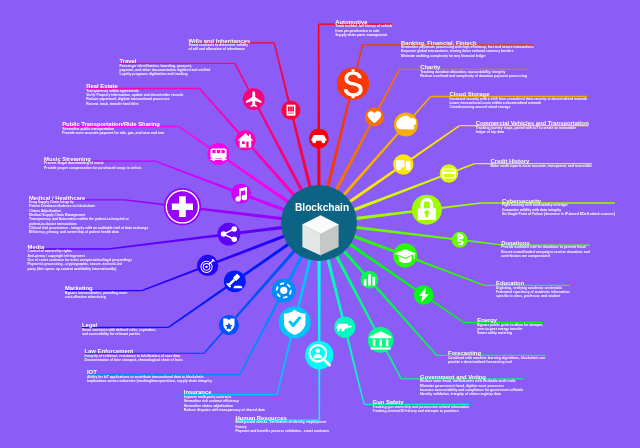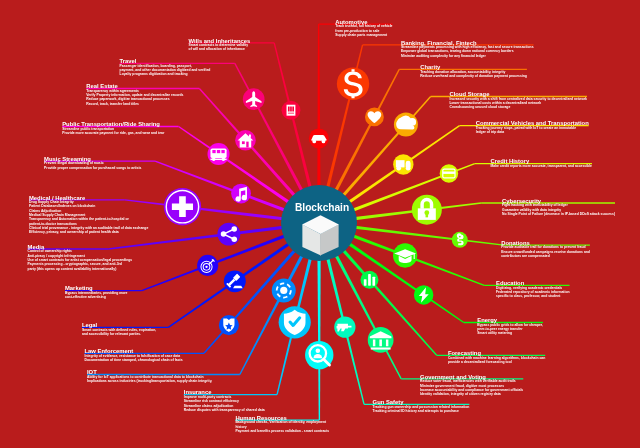--- a/index.html
+++ b/index.html
@@ -1,17 +1,17 @@
 <!DOCTYPE html>
 <html><head>
 <meta charset="utf-8">
 <title>Blockchain Use Cases</title>
 <style>
   html,body{margin:0;padding:0;background:#03062d;}
-  #stage{position:relative;width:640px;height:448px;background:#b91c1c;overflow:hidden;
+  #stage{position:relative;width:640px;height:448px;background:#8b5cf6;overflow:hidden;
          font-family:"Liberation Sans",sans-serif;}
   #art{position:absolute;left:0;top:0;width:640px;height:448px;}
   .lbl{position:absolute;color:#fff;white-space:nowrap;height:0;width:0;}
   .inner{position:absolute;left:0;top:-5.15px;display:inline-block;}
   .ttl{font-size:5.85px;font-weight:bold;line-height:6.15px;}
   .body{position:relative;top:-0.75px;}
   .ln{font-size:3.38px;font-weight:bold;line-height:4.35px;}
   .hubtxt{position:absolute;color:#fff;font-weight:bold;font-size:11.6px;white-space:nowrap;
           transform:scaleX(0.875);transform-origin:left top;line-height:11.6px;}
 </style>

